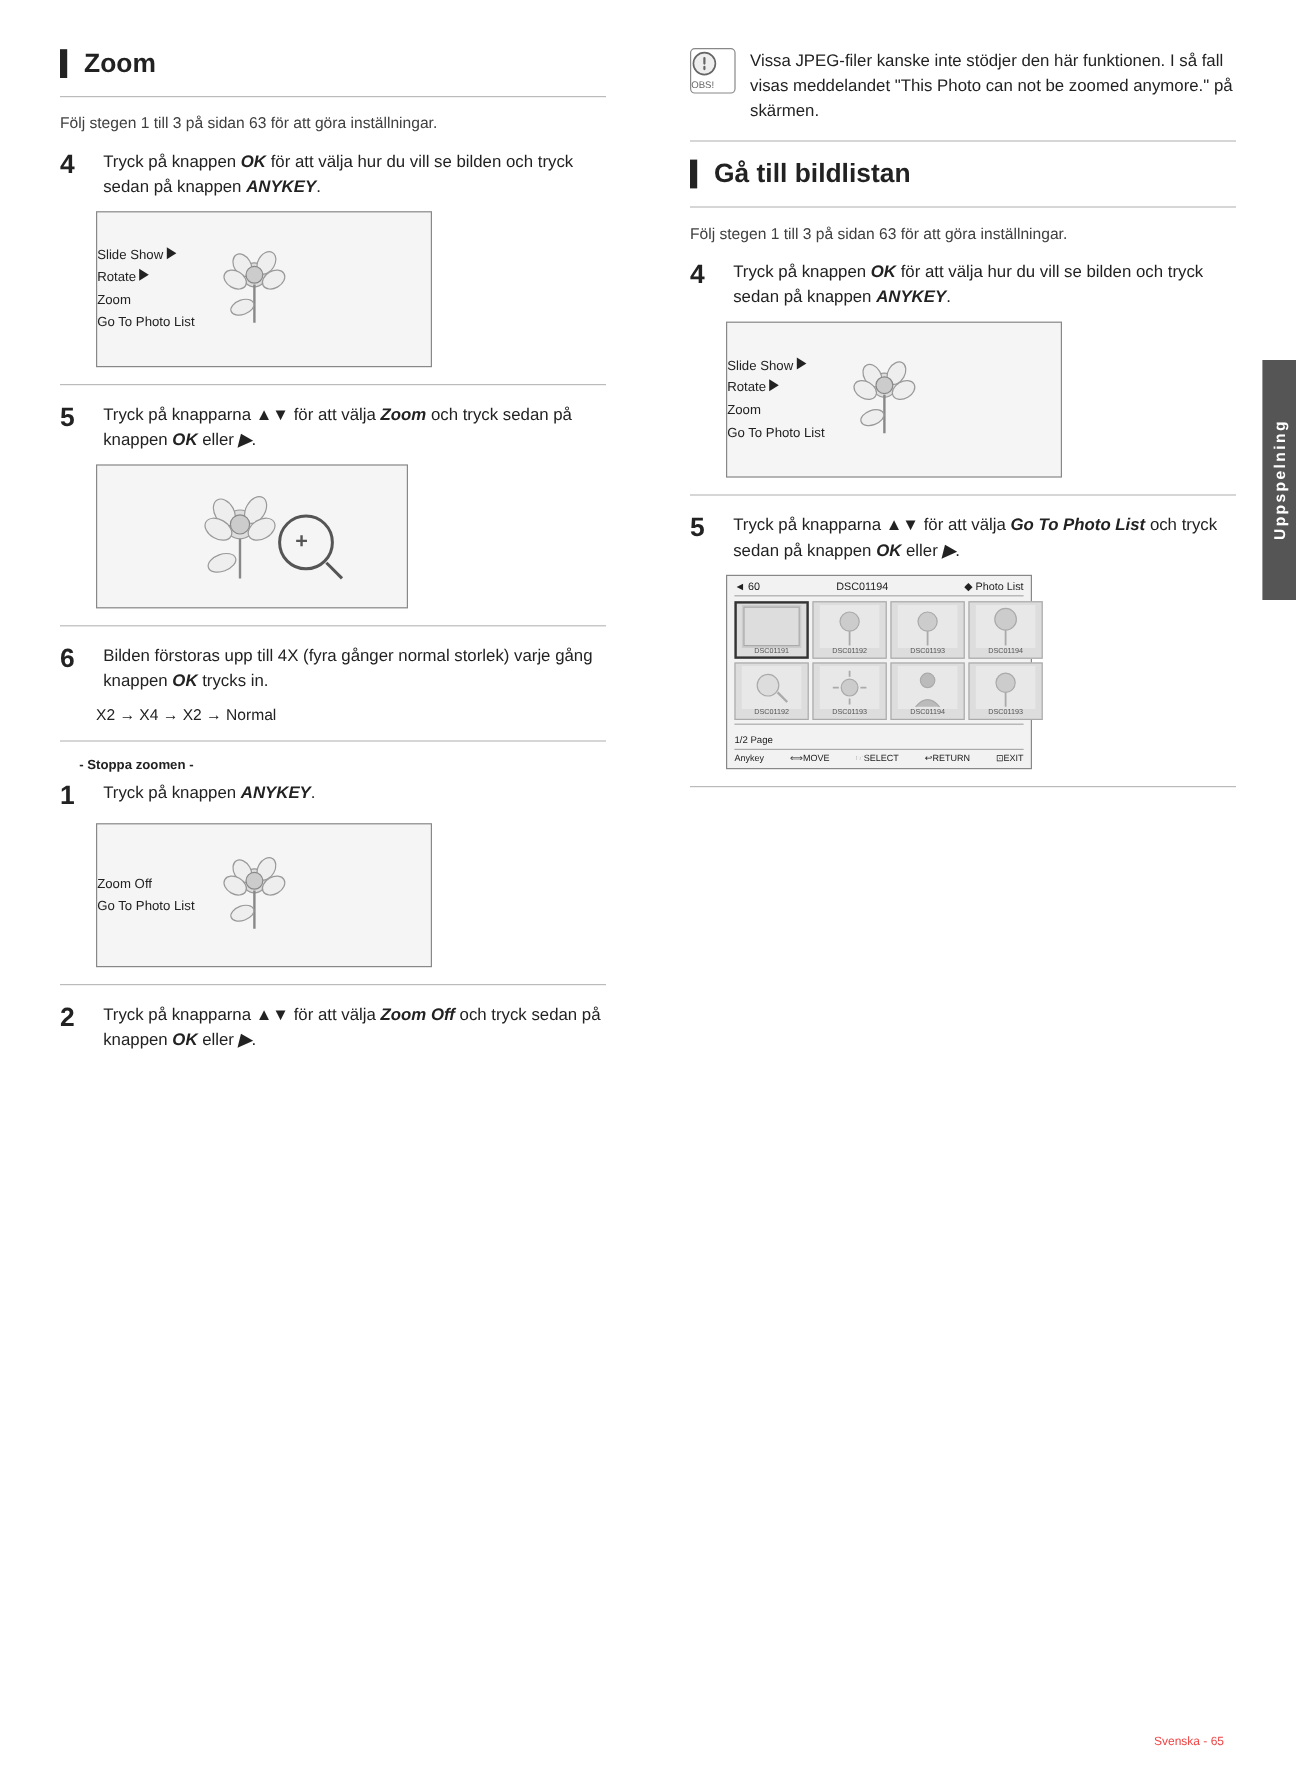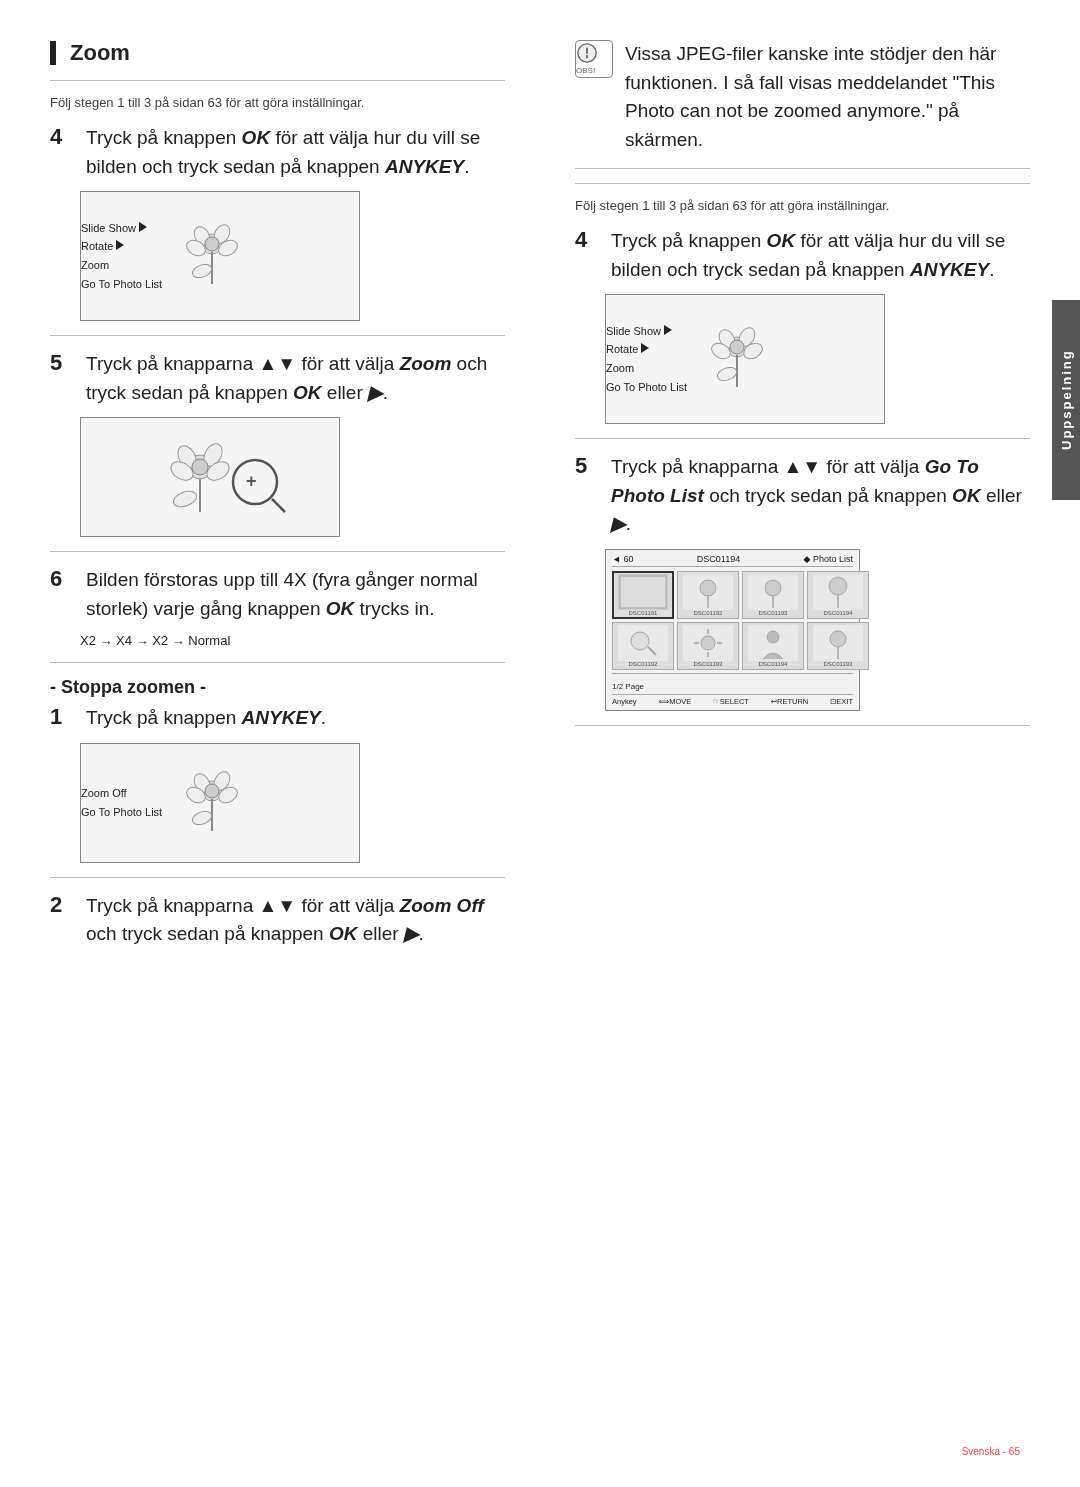--- a/index.html
+++ b/index.html
@@ -67,21 +67,21 @@
 
     .step-number {
       font-size: 22px;
       font-weight: bold;
       min-width: 30px;
       margin-right: 6px;
       line-height: 1.2;
     }
 
     .step-text {
-      font-size: 19px;
+      font-size: 14px;
       line-height: 1.5;
     }
 
     .step-text b {
       font-weight: bold;
       font-style: italic;
     }
 
     .screen-box {
       border: 1.5px solid #888;
@@ -160,23 +160,23 @@
       font-size: 10px;
       color: #ef4444;
     }
 
     .zoom-step {
       margin: 6px 0 6px 30px;
       font-size: 13px;
     }
 
     .stoppa-title {
-      font-size: 18px;
+      font-size: 11px;
       font-weight: bold;
-      margin: 12px 0 6px 0;
+      margin: 12px 0 6px 16px;
     }
 
     .photo-list-screen {
       border: 1.5px solid #888;
       background: #f2f2f2;
       margin: 10px 0 10px 30px;
       width: 255px;
       font-size: 9px;
       padding: 4px 6px;
     }
@@ -375,20 +375,24 @@
           </svg>
           <span class="note-label">OBS!</span>
         </div>
         <span class="step-text">
           Vissa JPEG-filer kanske inte stödjer den här funktionen. I så fall visas meddelandet "This Photo can not be zoomed anymore." på skärmen.
         </span>
       </div>
 
       <hr class="divider">
 
+      <div class="section-title">
+        <span class="section-bar"></span>
+        <span>Gå till bildlistan</span>
+      </div>
 
       <hr class="divider">
 
       <p class="intro-text">Följ stegen 1 till 3 på sidan 63 för att göra inställningar.</p>
 
       <div class="step">
         <span class="step-number">4</span>
         <span class="step-text">
           Tryck på knappen <b>OK</b> för att välja hur du vill se bilden och tryck sedan på knappen <b>ANYKEY</b>.
         </span>

